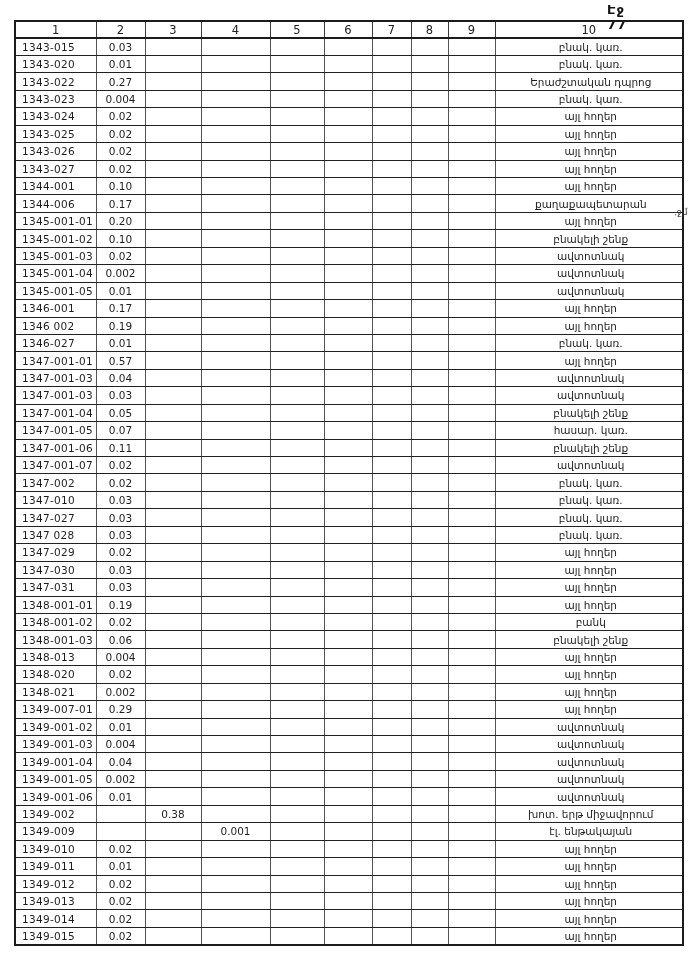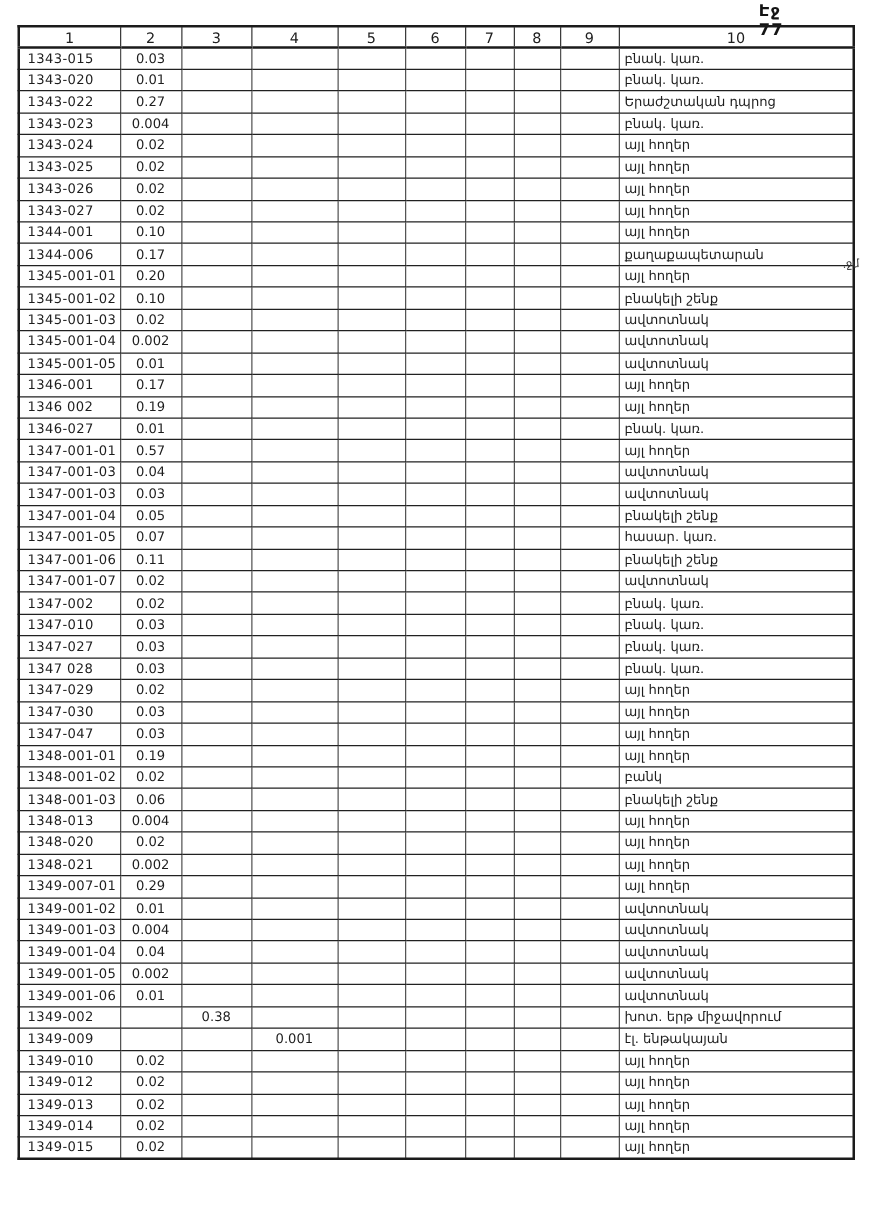--- a/index.html
+++ b/index.html
@@ -49,21 +49,21 @@
     border-bottom: 1.5px solid #232323;
     height: 17.45px;
     font-size: 10.5px;
     vertical-align: middle;
     white-space: nowrap;
     overflow: hidden;
     color: #1f1f1f;
   }
   td.c-code { padding-left: 6px; text-align: left; letter-spacing: 0.3px; }
   td.c-val  { text-align: center; }
-  td.c-desc { padding-left: 4px; text-align: left; font-size: 10.5px; }
+  td.c-desc { padding-left: 4px; text-align: center; font-size: 10.5px; }
   .stray-mark {
     position: absolute;
     left: 674px; top: 207px;
     font-size: 9px;
     color: #3a3a3a;
     transform: rotate(-4deg);
   }
   
   .page { filter: contrast(1.02); }
 </style>
@@ -468,21 +468,21 @@
           <td class="c-val"></td>
           <td class="c-val"></td>
           <td class="c-val"></td>
           <td class="c-val"></td>
           <td class="c-val"></td>
           <td class="c-val"></td>
           <td class="c-val"></td>
           <td class="c-desc">այլ հողեր</td>
         </tr>
         <tr>
-          <td class="c-code">1347-047</td>
+          <td class="c-code">1347-031</td>
           <td class="c-val">0.03</td>
           <td class="c-val"></td>
           <td class="c-val"></td>
           <td class="c-val"></td>
           <td class="c-val"></td>
           <td class="c-val"></td>
           <td class="c-val"></td>
           <td class="c-val"></td>
           <td class="c-desc">այլ հողեր</td>
         </tr>
@@ -650,20 +650,32 @@
           <td class="c-val"></td>
           <td class="c-val"></td>
           <td class="c-val"></td>
           <td class="c-val"></td>
           <td class="c-val"></td>
           <td class="c-desc">էլ. ենթակայան</td>
         </tr>
         <tr>
           <td class="c-code">1349-010</td>
           <td class="c-val">0.02</td>
+          <td class="c-val"></td>
+          <td class="c-val"></td>
+          <td class="c-val"></td>
+          <td class="c-val"></td>
+          <td class="c-val"></td>
+          <td class="c-val"></td>
+          <td class="c-val"></td>
+          <td class="c-desc">այլ հողեր</td>
+        </tr>
+        <tr>
+          <td class="c-code">1349-011</td>
+          <td class="c-val">0.01</td>
           <td class="c-val"></td>
           <td class="c-val"></td>
           <td class="c-val"></td>
           <td class="c-val"></td>
           <td class="c-val"></td>
           <td class="c-val"></td>
           <td class="c-val"></td>
           <td class="c-desc">այլ հողեր</td>
         </tr>
         <tr>

